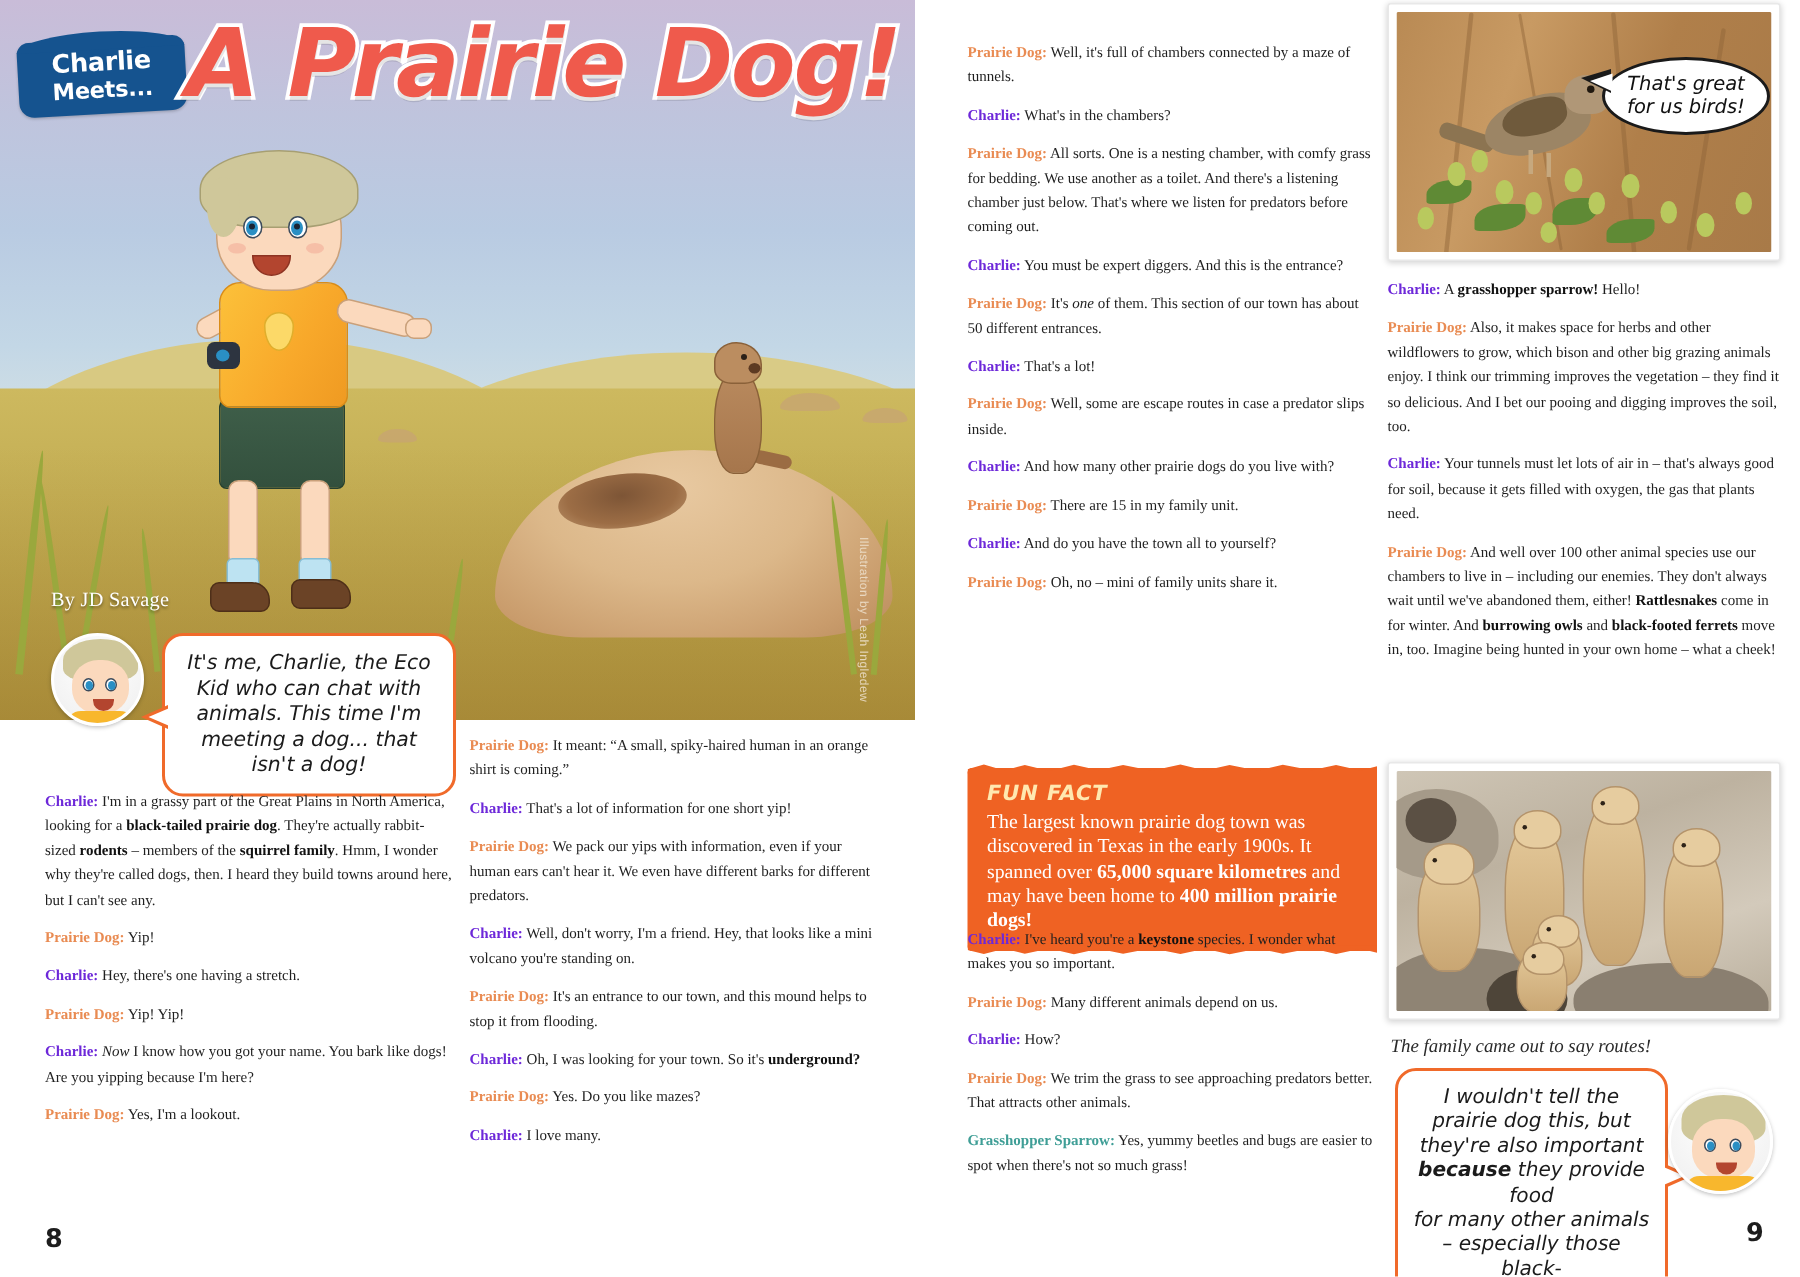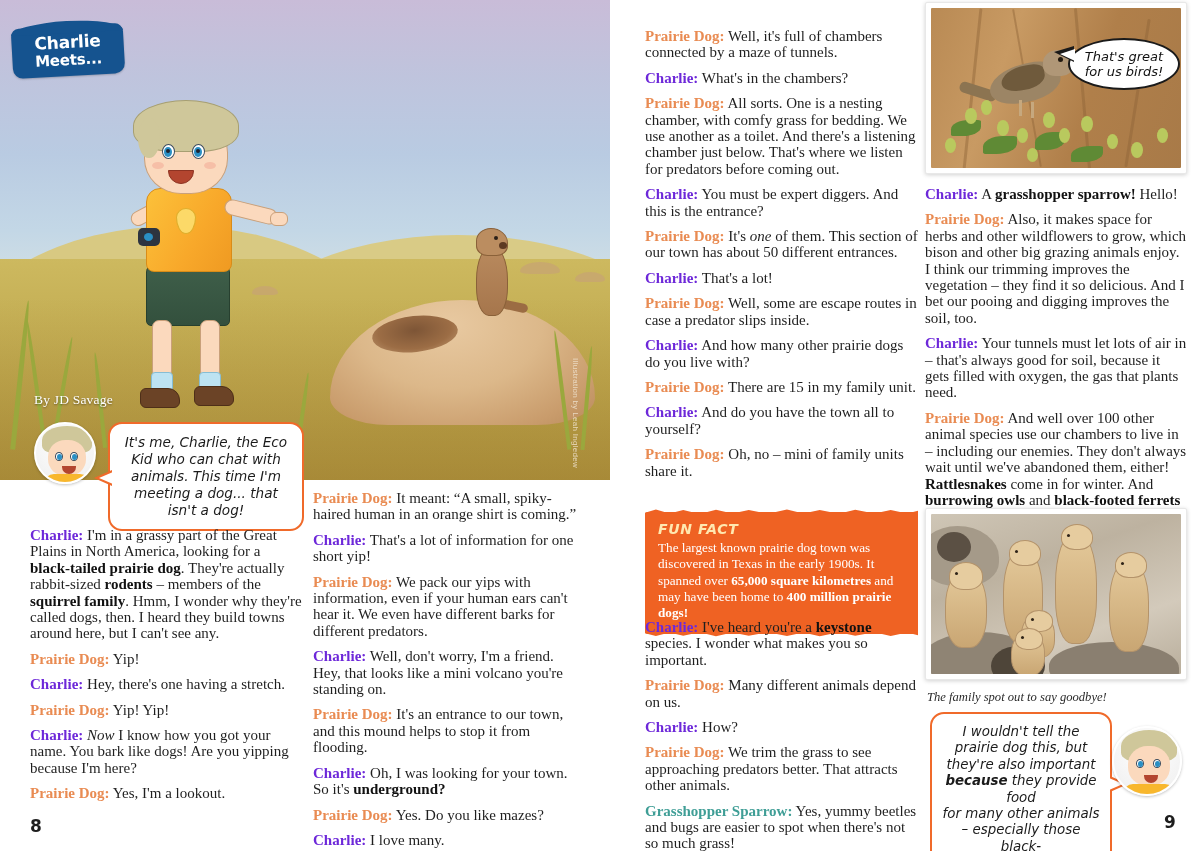--- a/index.html
+++ b/index.html
@@ -190,21 +190,21 @@
     color:#1b1b1b; text-align:center;
   }
   .bubble-tail {
     position:absolute; width:0; height:0;
   }
 
   
   .col {
     position:absolute;
     font-family:"Liberation Serif", serif;
-    font-size:15px; line-height:16.4px; color:#1f1f1f;
+    font-size:10px; line-height:16.4px; color:#1f1f1f;
   }
   .col p { margin:0 0 9px 0; }
   .spk-c { color:#6d28d9; font-weight:bold; }
   .spk-p { color:#e98b52; font-weight:bold; }
   .spk-g { color:#3f9e96; font-weight:bold; }
   b { font-weight:bold; color:#111; }
   i { font-style:italic; }
 
   
   .funfact {
@@ -338,20 +338,21 @@
 
     <div class="byline">By JD Savage</div>
   </div>
 
   <div class="illus-credit">Illustration by Leah Ingledew</div>
 
   <div class="badge">
     <span>Charlie</span>
     <span class="l2">Meets...</span>
   </div>
+  <div class="title">A Prairie Dog!</div>
 
   <div class="charlie-av" style="left:34px;top:422px;">
     <div class="av-hair"></div>
     <div class="av-face"></div>
     <div class="av-eye l"></div>
     <div class="av-eye r"></div>
     <div class="av-pup l"></div>
     <div class="av-pup r"></div>
     <div class="av-mouth"></div>
     <div class="av-shirt"></div>
@@ -480,21 +481,21 @@
       <div class="fm-eye" style="left:190px;top:48px;"></div>
       <div class="fm-dog" style="left:90px;top:100px;width:34px;height:44px;"></div>
       <div class="fm-dog-h" style="left:94px;top:96px;width:28px;height:22px;"></div>
       <div class="fm-eye" style="left:100px;top:104px;"></div>
       <div class="fm-dog" style="left:80px;top:118px;width:34px;height:44px;"></div>
       <div class="fm-dog-h" style="left:84px;top:114px;width:28px;height:22px;"></div>
       <div class="fm-eye" style="left:90px;top:122px;"></div>
     </div>
   </div>
 
-  <div class="caption" style="left:927px;top:690px;">The family spot out to say goodbye!</div>
+  <div class="caption" style="left:927px;top:690px;">The family came out to say routes!</div>
 
   <div class="bubble" style="left:930px;top:712px;width:182px;padding:10px 10px 10px 10px;font-size:13.4px;line-height:16.4px;">
     <span>I wouldn't tell the</span><br>
     <span>prairie dog this, but</span><br>
     <span>they're also important</span><br>
     <span class="bold-hand">because</span><span> they provide food</span><br>
     <span>for many other animals</span><br>
     <span>– especially those black-</span><br>
     
     <span class="bubble-tail" style="right:-18px;top:62px;border-top:8px solid transparent;border-bottom:8px solid transparent;border-left:18px solid #f06a2a;"></span>

